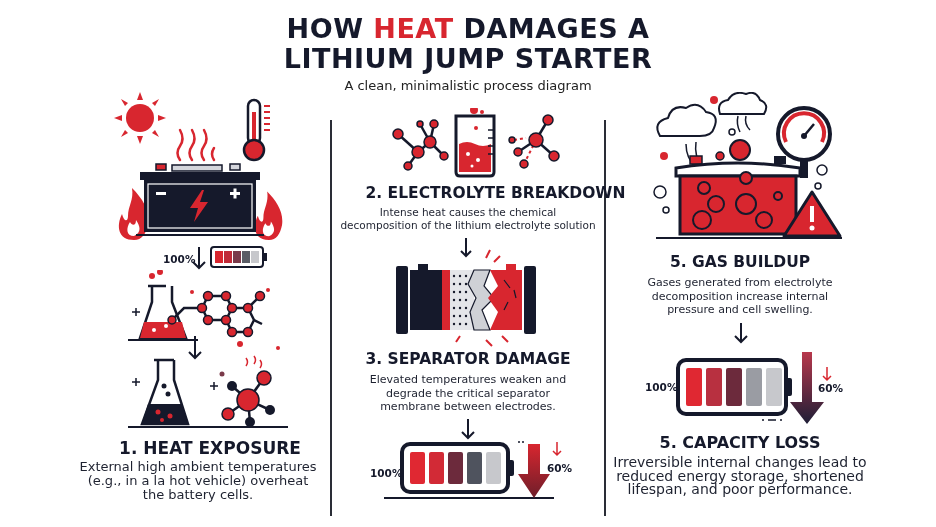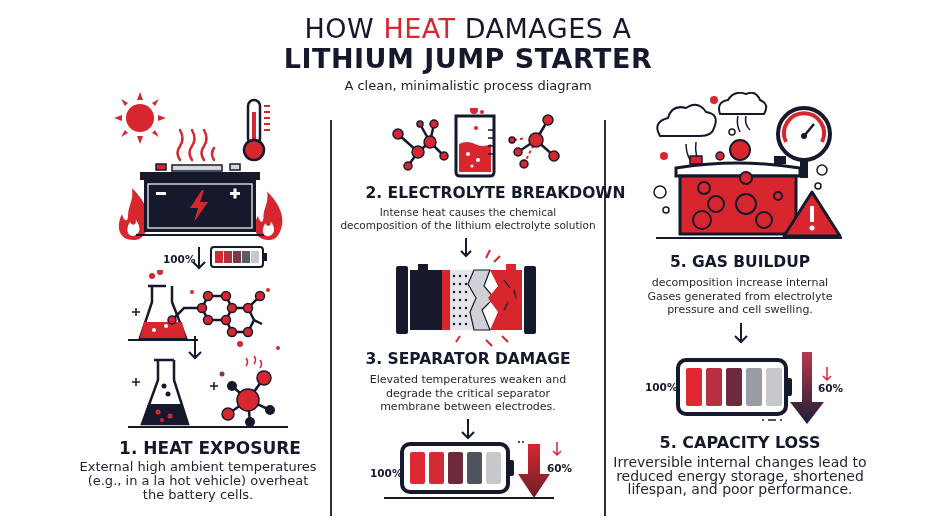--- a/index.html
+++ b/index.html
@@ -1,20 +1,20 @@
 <!DOCTYPE html>
 <html><head>
 <meta charset="utf-8">
 <style>
   * { box-sizing: border-box; margin: 0; padding: 0; }
   html, body { width: 936px; height: 527px; background: #ffffff; overflow: hidden; }
   body { position: relative; font-family: "DejaVu Sans", "Liberation Sans", sans-serif; color: #15192b; }
 
   .title { position: absolute; left: 0; width: 936px; text-align: center; font-weight: 800; letter-spacing: 0.5px; }
-  .title .l1 { position: absolute; top: 14px; left: 0; width: 936px; font-size: 27px; line-height: 30px; font-weight: normal; }
+  .title .l1 { position: absolute; top: 14px; left: 0; width: 936px; font-size: 27px; line-height: 30px; font-weight: bold; }
   .title .l2 { position: absolute; top: 44px; left: 0; width: 936px; font-size: 27px; line-height: 30px; font-weight: bold; }
   .title .red { color: #d8262f; }
   .subtitle { position: absolute; top: 78px; left: 0; width: 936px; text-align: center; font-size: 13px; color: #222; }
 
   .divider { position: absolute; top: 120px; width: 2px; height: 396px; background: #2a2d36; }
 
   .step-title { position: absolute; text-align: center; font-weight: bold; font-size: 15.5px; color: #15192b; white-space: nowrap; }
   .step-desc { position: absolute; text-align: center; font-size: 11px; line-height: 13.5px; color: #1e2230; }
 
   .abs { position: absolute; }
@@ -344,22 +344,22 @@
   </g>
   <circle cx="70" cy="64" r="4" fill="#d8262f" stroke="#15192b" stroke-width="1.5"></circle>
   <line x1="6" y1="146" x2="192" y2="146" stroke="#15192b" stroke-width="2"></line>
 
   <path d="M162 100 L190 144 L134 144 Z" fill="#d8262f" stroke="#15192b" stroke-width="3" stroke-linejoin="round"></path>
   <rect x="160" y="114" width="4" height="16" fill="#fff"></rect>
     <circle cx="162" cy="136" r="2.5" fill="#fff"></circle>
 </svg>
 <div class="step-title" style="left:605px;top:253px;width:270px;font-size:15.5px">5. GAS BUILDUP</div>
 <div class="step-desc" style="left:605px;top:276px;width:270px;font-size:11px;line-height:13.5px">
+  <div>Gases generated from electrolyte</div>
   <div>decomposition increase internal</div>
-  <div>Gases generated from electrolyte</div>
   <div>pressure and cell swelling.</div>
 </div>
 <svg class="abs" style="left:733px;top:322px" width="16" height="22" viewBox="0 0 16 22">
   <path d="M8 1 V20 M2 14 L8 20 L14 14" fill="none" stroke="#15192b" stroke-width="2"></path>
 </svg>
 
 <div class="pct" style="left:645px;top:381px">100%</div>
 <svg class="abs" style="left:674px;top:350px" width="160" height="76" viewBox="0 0 160 76">
   <rect x="4" y="10" width="108" height="54" rx="8" fill="#fff" stroke="#15192b" stroke-width="4"></rect>
   <rect x="112" y="28" width="6" height="18" rx="2" fill="#15192b"></rect>

